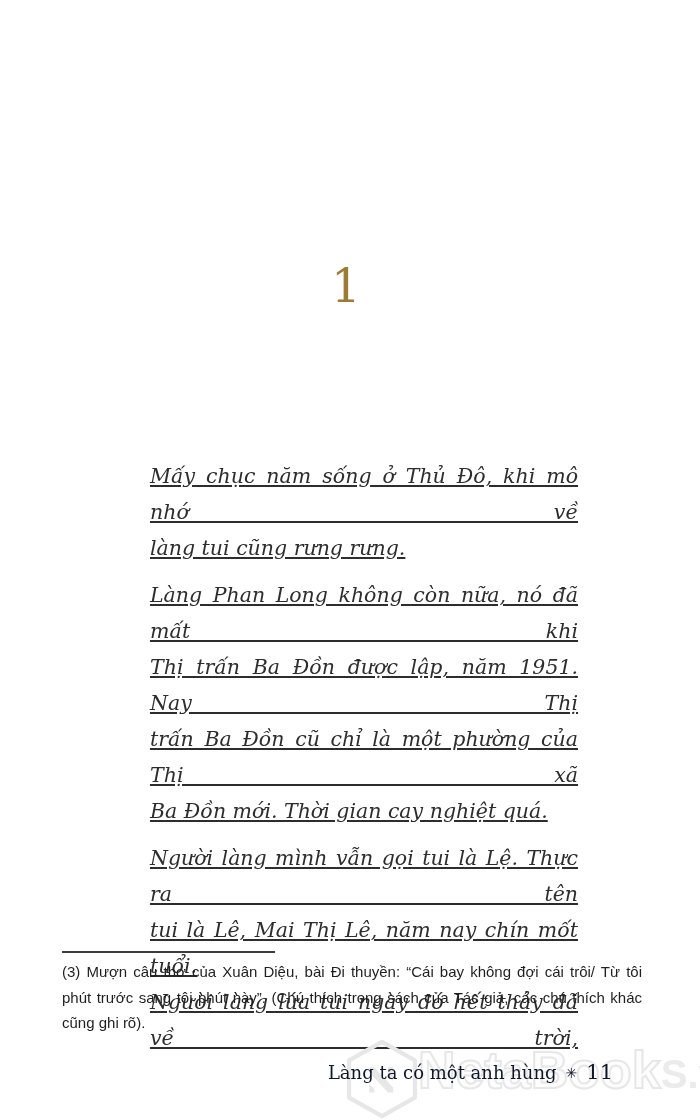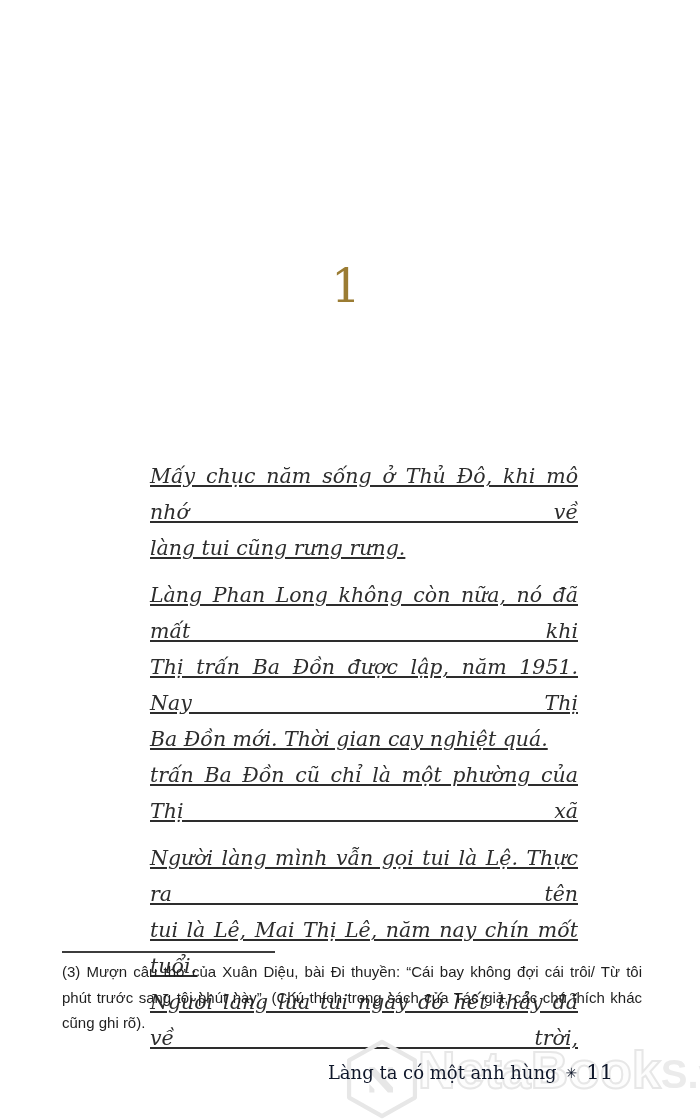--- a/index.html
+++ b/index.html
@@ -123,22 +123,22 @@
   <div id="chapter-number">1</div>
 
   <div id="body-text">
       <div class="para">
         <div class="line just">Mấy chục năm sống ở Thủ Đô, khi mô nhớ về</div>
         <div class="line last">làng tui cũng rưng rưng.</div>
       </div>
       <div class="para">
         <div class="line just">Làng Phan Long không còn nữa, nó đã mất khi</div>
         <div class="line just">Thị trấn Ba Đồn được lập, năm 1951. Nay Thị</div>
+        <div class="line just">trấn Ba Đồn cũ chỉ là một phường của Thị xã</div>
         <div class="line last">Ba Đồn mới. Thời gian cay nghiệt quá.</div>
-        <div class="line just">trấn Ba Đồn cũ chỉ là một phường của Thị xã</div>
       </div>
       <div class="para">
         <div class="line just">Người làng mình vẫn gọi tui là Lệ. Thực ra tên</div>
         <div class="line just">tui là Lê, Mai Thị Lê, năm nay chín mốt tuổi.</div>
         <div class="line just">Người làng lứa tui ngày đó hết thảy đã về trời,</div>
       </div>
     </div>
 
   <div id="footnote-rule"></div>
   <div id="footnote-text"><span>(3) Mượn câu thơ của Xuân Diệu, bài </span><span class="it">Đi thuyền</span><span>: “</span><span class="it">Cái bay không đợi cái trôi/ Từ tôi phút trước sang tôi phút này</span><span>”. (Chú thích trong sách của Tác giả, các chú thích khác cũng ghi rõ).</span></div>

